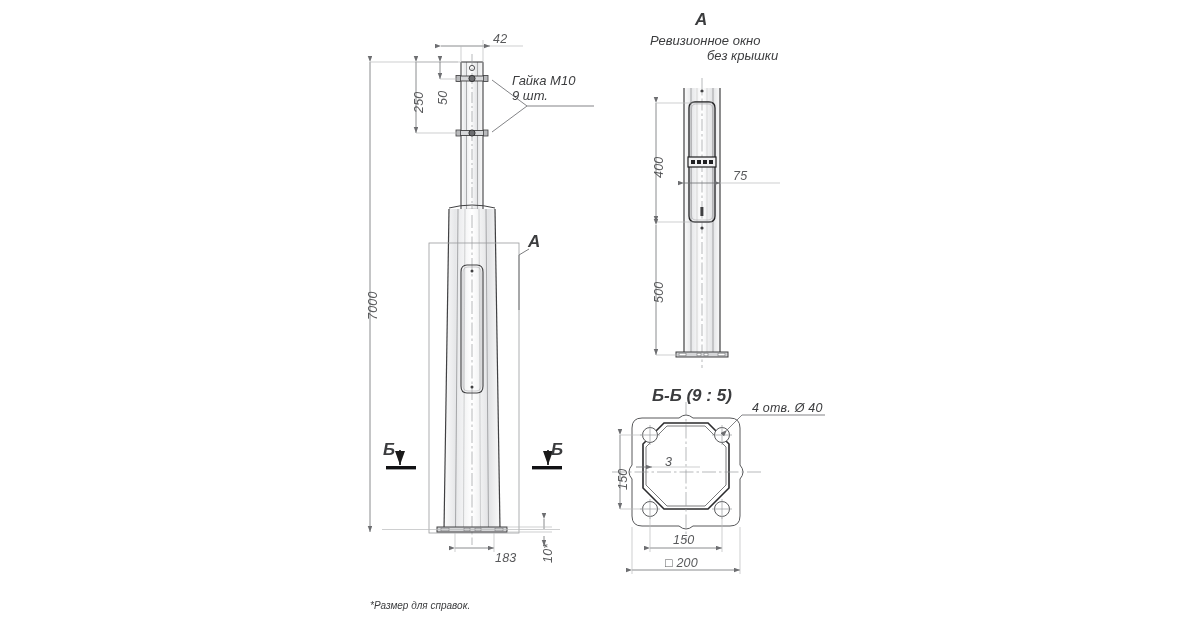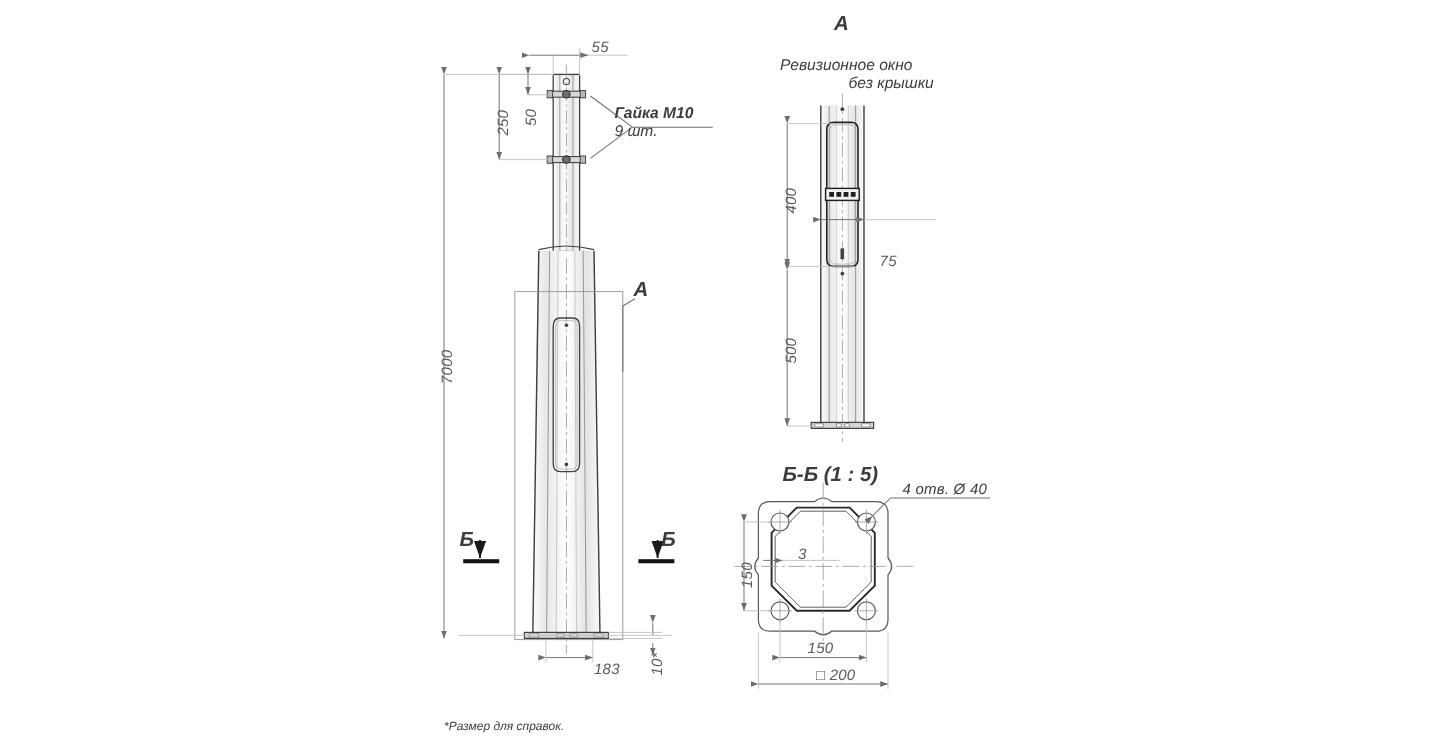--- a/index.html
+++ b/index.html
@@ -31,21 +31,21 @@
     white-space: nowrap;
     line-height: 1.12;
     -webkit-font-smoothing: antialiased;
   }
   .lbl.dark { color: #3b3c3e; }
   .lbl.vert {
     transform-origin: 0 0;
     transform: rotate(-90deg);
   }
   .dim     { font-size: 12.5px; letter-spacing: .2px; }
-  .note    { font-size: 13px; margin-top: 13px; }
+  .note    { font-size: 13px; }
   .secttl  { font-size: 17px; font-weight: bold; }
   .vletter { font-size: 17px; font-weight: bold; }
   .foot    { font-size: 10px; }
 </style>
 </head>
 <body>
 
 <div id="sheet">
 
   <svg width="1200" height="630" viewBox="0 0 1200 630">
@@ -314,45 +314,45 @@
       </g>
     </g>
   </svg>
 
   <div class="lbl dim vert" style="left:366px; top:320px;">7000</div>
 
   <div class="lbl dim vert" style="left:412px; top:113px;">250</div>
 
   <div class="lbl dim vert" style="left:436px; top:105px;">50</div>
 
-  <div class="lbl dim" style="left:493px; top:32px;">55</div>
+  <div class="lbl dim" style="left:493px; top:32px;">42</div>
 
   <div class="lbl dim" style="left:495px; top:551px;">183</div>
 
   <div class="lbl dim vert" style="left:541px; top:563px;">10*</div>
 
-  <div class="lbl note dark" style="left:512px; top:74px;font-weight:bold;">Гайка М10</div>
+  <div class="lbl note dark" style="left:512px; top:74px;">Гайка М10</div>
   <div class="lbl note dark" style="left:512px; top:89px;">9 шт.</div>
 
   <div class="lbl vletter dark" style="left:528px; top:232px;">А</div>
 
   <div class="lbl vletter dark" style="left:383px; top:440px;">Б</div>
   <div class="lbl vletter dark" style="left:551px; top:440px;">Б</div>
 
   <div class="lbl secttl dark" style="left:695px; top:10px;">А</div>
   <div class="lbl note dark" style="left:650px; top:34px;">Ревизионное окно</div>
   <div class="lbl note dark" style="left:707px; top:49px;">без крышки</div>
 
   <div class="lbl dim vert" style="left:652px; top:178px;">400</div>
   <div class="lbl dim vert" style="left:652px; top:303px;">500</div>
-  <div class="lbl dim" style="left:733px; top:169px;margin-top:42px;">75</div>
-
-  <div class="lbl secttl dark" style="left:652px; top:386px;">Б-Б (1 : 5)</div>
+  <div class="lbl dim" style="left:733px; top:169px;">75</div>
+
+  <div class="lbl secttl dark" style="left:652px; top:386px;">Б-Б (9 : 5)</div>
   <div class="lbl dim dark" style="left:752px; top:401px;">4 отв. Ø 40</div>
 
   <div class="lbl dim vert" style="left:616px; top:490px;">150</div>
   <div class="lbl dim" style="left:673px; top:533px;">150</div>
-  <div class="lbl dim" style="left:670px; top:556px;padding-left:10px;">□ 200</div>
+  <div class="lbl dim" style="left:655px; top:556px;padding-left:10px;">□ 200</div>
   <div class="lbl dim" style="left:665px; top:455px;">3</div>
 
   <div class="lbl foot dark" style="left:370px; top:600px;">*Размер для справок.</div>
 
 </div>
 
 </body></html>

